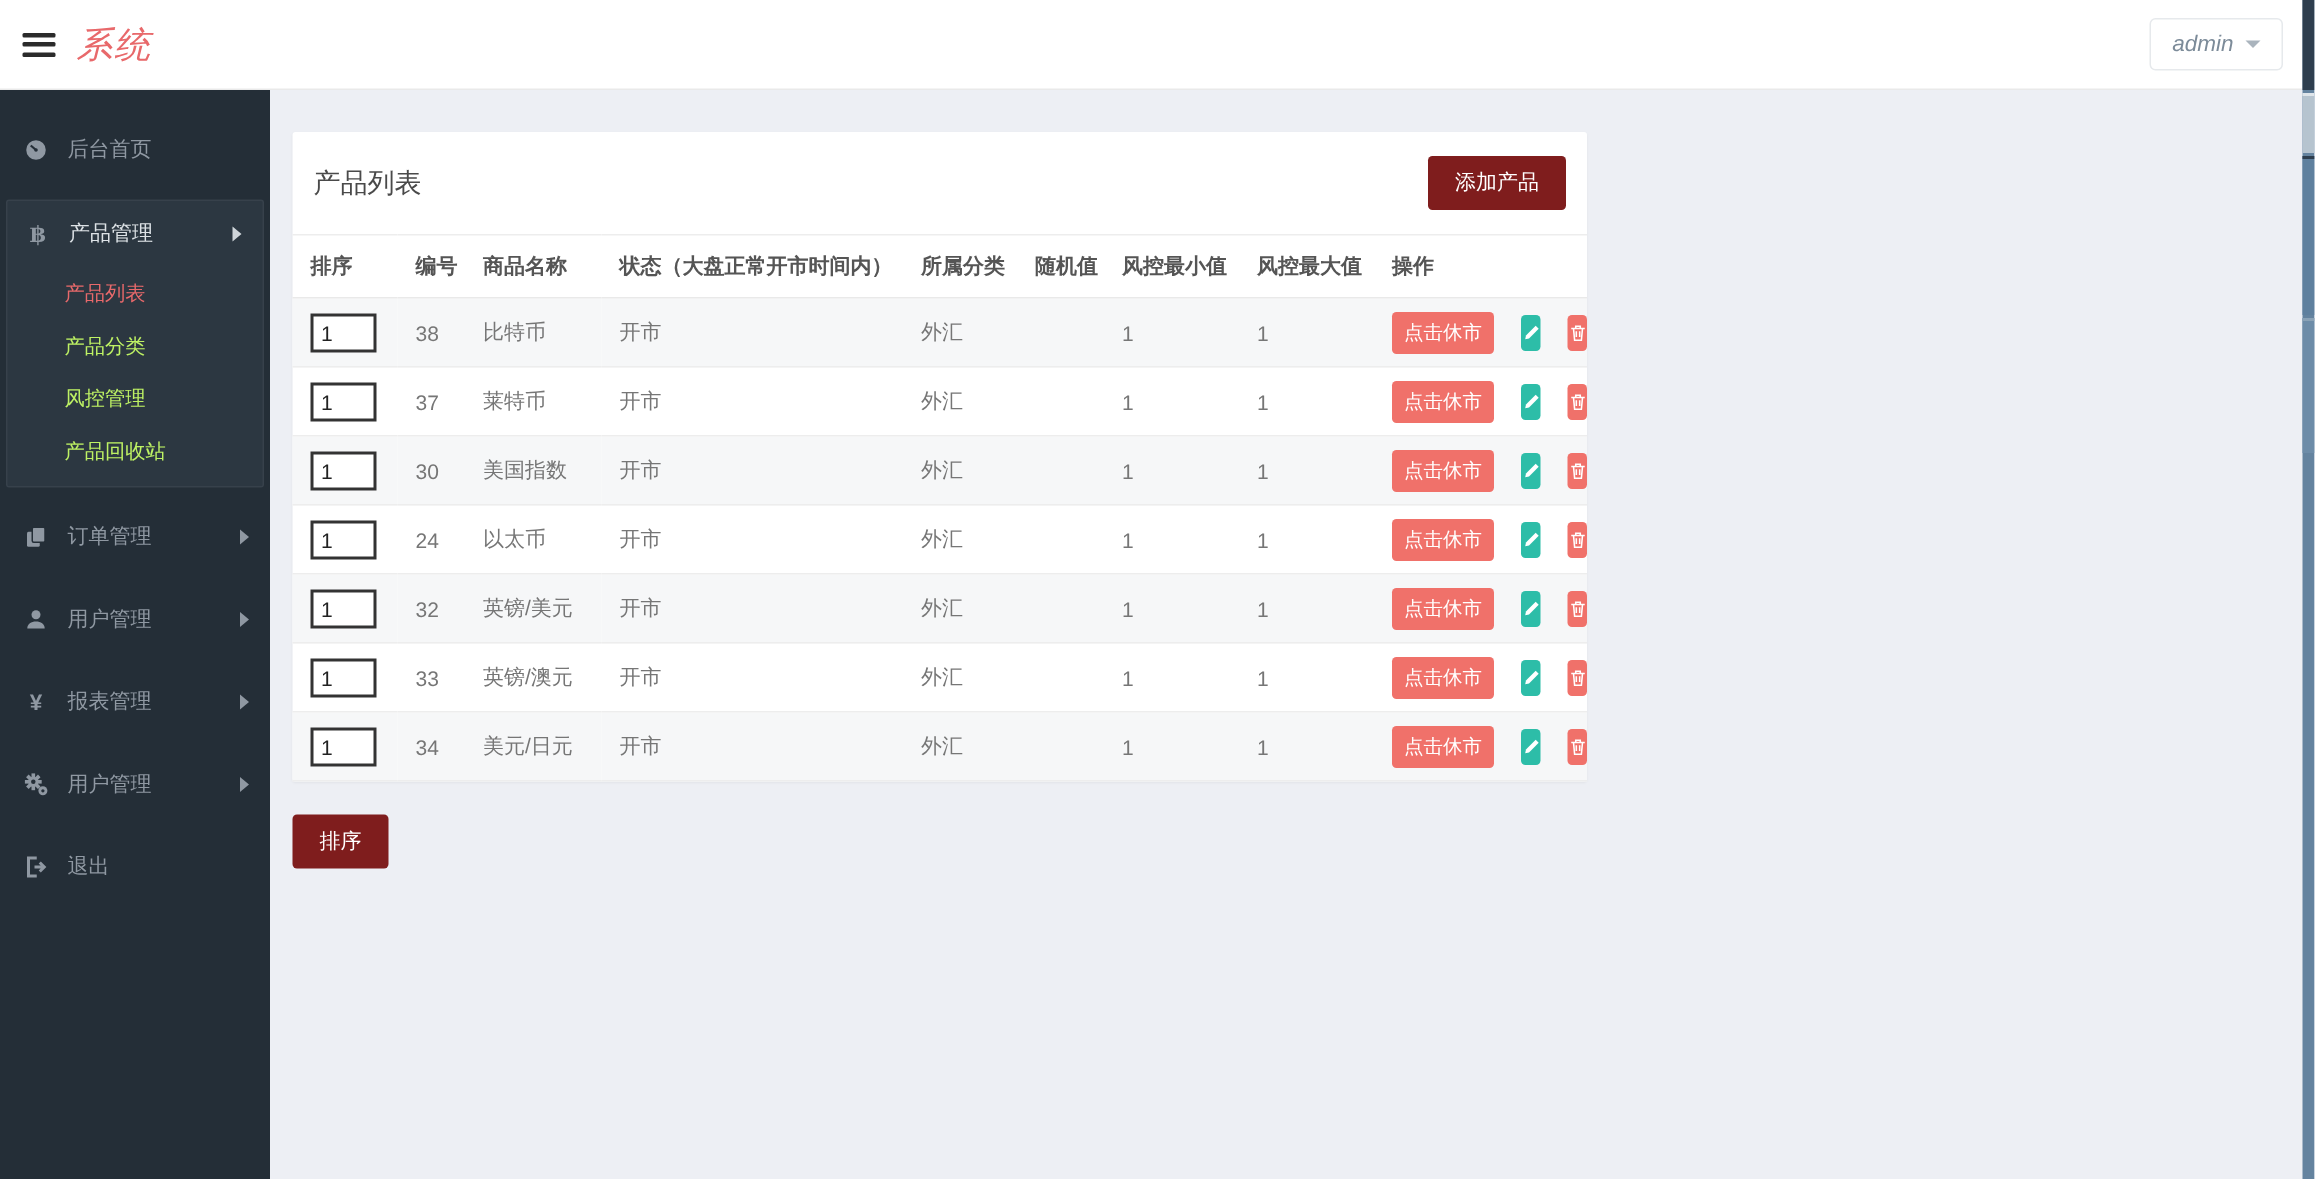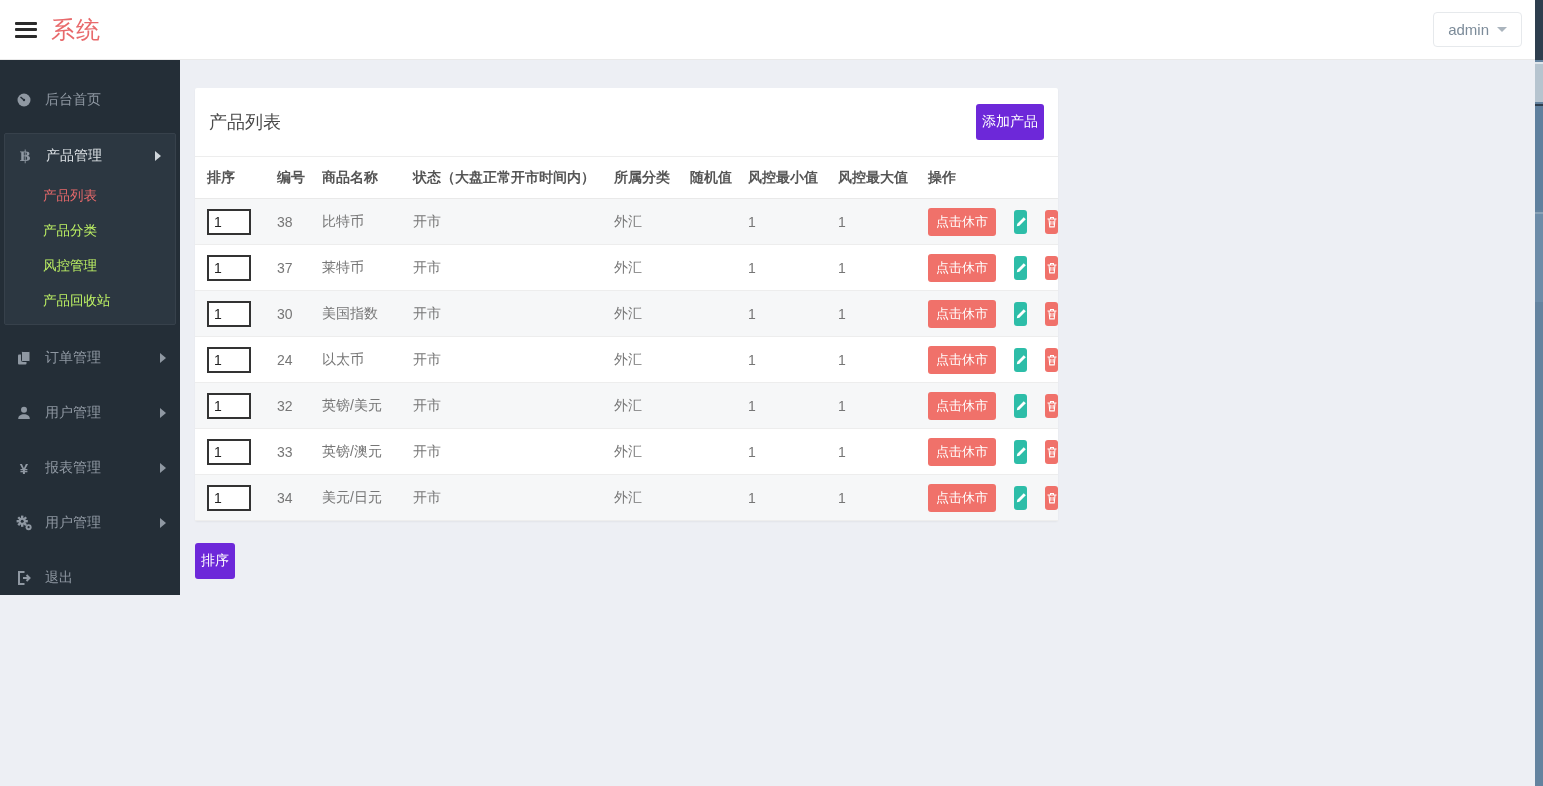--- a/index.html
+++ b/index.html
@@ -1,53 +1,53 @@
 <!DOCTYPE html>
 <html><head>
 <meta charset="utf-8">
 <style>
   * { margin:0; padding:0; box-sizing:border-box; }
   html,body { width:1543px; height:786px; overflow:hidden; }
   body { font-family:"Liberation Sans","DejaVu Sans",sans-serif; background:#edeff4; position:relative; }
 
   
   .topbar { position:absolute; top:0; left:0; width:1543px; height:60px; background:#ffffff;
-            border-bottom:1px solid #e9e9e9; display:flex; align-items:center; padding:0 21px 0 15px; z-index:5; }
+            border-bottom:1px solid #e9e9e9; display:flex; align-items:center; padding:0 21px 0 15px; z-index:5;font-style:italic; }
   .hamburger { width:22px; height:16px; display:flex; flex-direction:column; justify-content:space-between; cursor:pointer; }
   .hamburger span { display:block; height:3px; background:#2b2b2b; border-radius:1px; }
   .brand { color:#e8696b; font-size:24px; margin-left:14px; letter-spacing:1px; }
   .topbar-spacer { flex:1; }
   .user-dropdown { display:flex; align-items:center; gap:8px; border:1px solid #e6e9ec; border-radius:4px;
                    background:#fff; padding:8px 14px; color:#7c8b99; font-size:15px; cursor:pointer; }
   .caret-down { width:0; height:0; border-left:5px solid transparent; border-right:5px solid transparent;
                 border-top:5px solid #aab4bd; }
 
   
-  .sidebar { position:absolute; top:60px; left:0; width:180px; height:535px; background:#242e37; padding-top:18px; }
+  .sidebar { position:absolute; top:60px; left:0; width:180px; height:726px; background:#242e37; padding-top:18px; }
   .side-item { height:44px; display:flex; align-items:center; padding:0 15px; color:#8f98a2; font-size:14px;
                cursor:pointer; margin-bottom:11px; position:relative; }
   .side-item .icon { width:18px; margin-right:12px; display:inline-flex; justify-content:center; color:#8f98a2; }
   .side-group { background:#2c3741; border:1px solid #37414b; border-radius:2px; margin:0 4px 11px 4px; padding-bottom:6px; }
   .side-group .side-item { margin-bottom:0; color:#dde2e6; padding:0 11px; }
   .chev-right { position:absolute; right:14px; width:0; height:0; border-top:5px solid transparent;
                 border-bottom:5px solid transparent; border-left:6px solid #cfd5da; }
   .chev-dim { border-left-color:#8f98a2; }
   .submenu-item { height:35px; display:flex; align-items:center; padding-left:38px; font-size:13.5px;
                   color:#bef264; cursor:pointer; }
   .submenu-item.active { color:#e8696b; }
   .yen-glyph { font-size:15px; font-weight:bold; }
   .b-glyph { font-size:15px; font-weight:bold; color:#e8696b; font-family:"Liberation Serif","DejaVu Serif",serif; }
 
   
   .main { position:absolute; top:60px; left:180px; width:1355px; height:726px; background:#edeff4; padding:28px 0 0 15px; }
   .card { width:863px; background:#ffffff; border-radius:2px; box-shadow:0 1px 2px rgba(0,0,0,0.05); }
   .card-header { height:68px; display:flex; align-items:center; justify-content:space-between; padding:0 14px; }
   .card-title { font-size:18px; color:#4a4a4a; }
-  .btn-teal { background:#6d28d9; color:#fff; border:none; border-radius:3px; font-size:14px;
-              padding:9px 6px; cursor:pointer; }
+  .btn-teal { background:#7f1d1d; color:#fff; border:none; border-radius:3px; font-size:14px;
+              padding:9px 18px; cursor:pointer; }
 
   table.product-table { width:100%; border-collapse:collapse; table-layout:fixed; }
   .product-table th { text-align:left; font-size:14px; color:#555; font-weight:bold; height:42px;
                       border-top:1px solid #ededed; border-bottom:1px solid #e9e9e9; padding-left:12px; }
   .product-table td { font-size:14px; color:#767676; height:46px; padding-left:12px; border-bottom:1px solid #ededed; }
   .product-table tbody tr:nth-child(odd) { background:#f6f7f8; }
   .sort-input { width:44px; height:26px; border:2px solid #333; background:#fff; font-size:14px;
                 padding-left:5px; color:#222; }
   .actions { display:flex; align-items:center; gap:18px; }
   .btn-close-market { background:#f0716a; color:#fff; border:none; border-radius:3px; font-size:13px;

